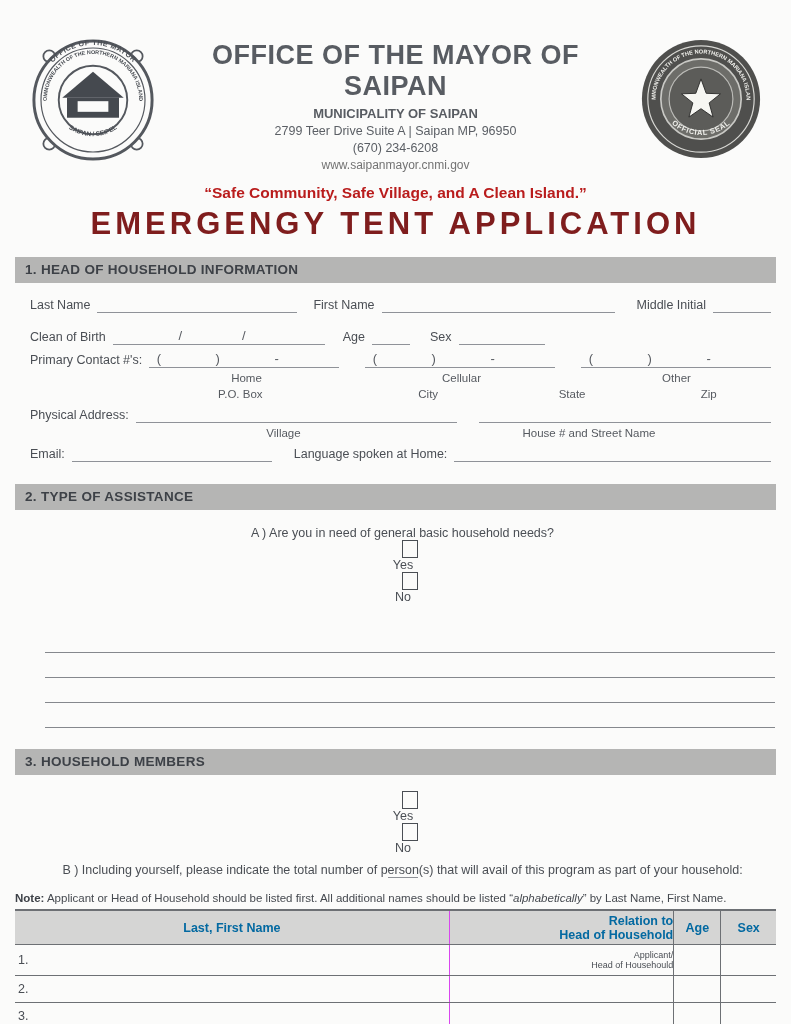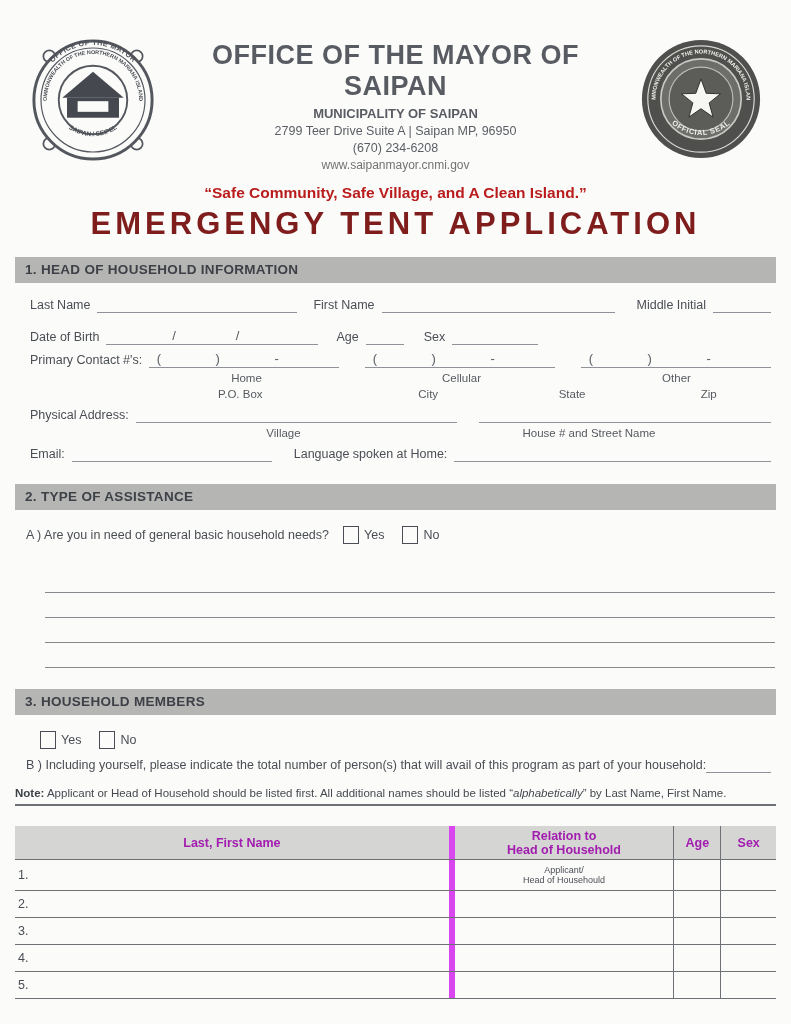--- a/index.html
+++ b/index.html
@@ -28,33 +28,33 @@
   .secbar.s2 { margin-top:22px; }
   .secbar.s3 { margin-top:21px; }
   
   .frow { display:flex; align-items:flex-end; padding:0 20px 0 30px; }
   .lbl { white-space:nowrap; padding-right:7px; line-height:16px; }
   .uline { border-bottom:1px solid #8f9298; height:16px; position:relative; }
   .grow { flex:1; }
   .subrow { display:flex; padding:2px 20px 0 30px; font-size:11.5px; color:#565a60; }
   .glyph { position:absolute; bottom:1px; font-size:13px; color:#565a60; }
   .sublabel { text-align:center; font-size:11.5px; color:#565a60; padding-top:2px; }
-  .qline { padding:0 20px 0 26px; display:flex; align-items:center; }
+  .qline { padding:0 20px 0 34px; display:flex; align-items:center;flex-direction:column; }
   .cbx { width:16px; height:18px; border:1.6px solid #4a4e54; background:#fbfbfa; display:inline-block; flex:0 0 auto; }
   .cbx-lab { padding:0 4px 0 5px; }
   .ansline { margin:0 16px 0 45px; height:25px; border-bottom:1px solid #85888d; }
   .note { padding:0 16px 0 15px; font-size:11.5px; color:#45494f; }
   .note b { color:#3d4147; }
   
   .mtable { margin:5px 15px 0 15px; border-top:2px solid #6d7074; font-size:12.5px; }
   .mt-row { display:flex; border-bottom:1px solid #6d7074; align-items:stretch; }
-  .mt-head { background:#d5d5d4; font-weight:bold; color:#a21caf; min-height:34px;margin-top:20px; }
+  .mt-head { background:#d5d5d4; font-weight:bold; color:#0369a1; min-height:34px; }
   .c-name { width:57%; display:flex; align-items:center; }
   .mt-head .c-name { justify-content:center; text-align:center; }
-  .c-rel { width:29.5%; border-left:6px solid #d946ef; display:flex; flex-direction:column; justify-content:center; text-align:center; }
+  .c-rel { width:29.5%; border-left:1px solid #d946ef; display:flex; flex-direction:column; justify-content:center; text-align:right; }
   .c-age { width:6.2%; border-left:1px solid #6d7074; display:flex; align-items:center; justify-content:center; }
   .c-sex { width:7.3%; border-left:1px solid #6d7074; display:flex; align-items:center; justify-content:center; }
   .r1 { min-height:31px; }
   .rn { min-height:27px; }
   .rownum { padding-left:3px; }
   .rel-small { font-size:9px; line-height:10px; color:#4a4e54; }
   
   .mt14{margin-top:14px;} .mt9{margin-top:7px;} .mt16{margin-top:16px;}
   .mt8{margin-top:8px;} .mt24{margin-top:24px;} .mt7{margin-top:7px;}
 </style>
@@ -129,21 +129,21 @@
   <div class="frow mt14">
     <span class="lbl">Last Name</span>
     <span class="uline" style="width:200px"></span>
     <span class="lbl" style="padding-left:16px">First Name</span>
     <span class="uline grow"></span>
     <span class="lbl" style="padding-left:22px">Middle Initial</span>
     <span class="uline" style="width:58px"></span>
   </div>
 
   <div class="frow mt16">
-    <span class="lbl">Date of Birth</span>
+    <span class="lbl">Clean of Birth</span>
     <span class="uline" style="width:212px">
       <span class="glyph" style="left:31%">/</span>
       <span class="glyph" style="left:61%">/</span>
     </span>
     <span class="lbl" style="padding-left:18px">Age</span>
     <span class="uline" style="width:38px"></span>
     <span class="lbl" style="padding-left:20px">Sex</span>
     <span class="uline" style="width:86px"></span>
   </div>
 

